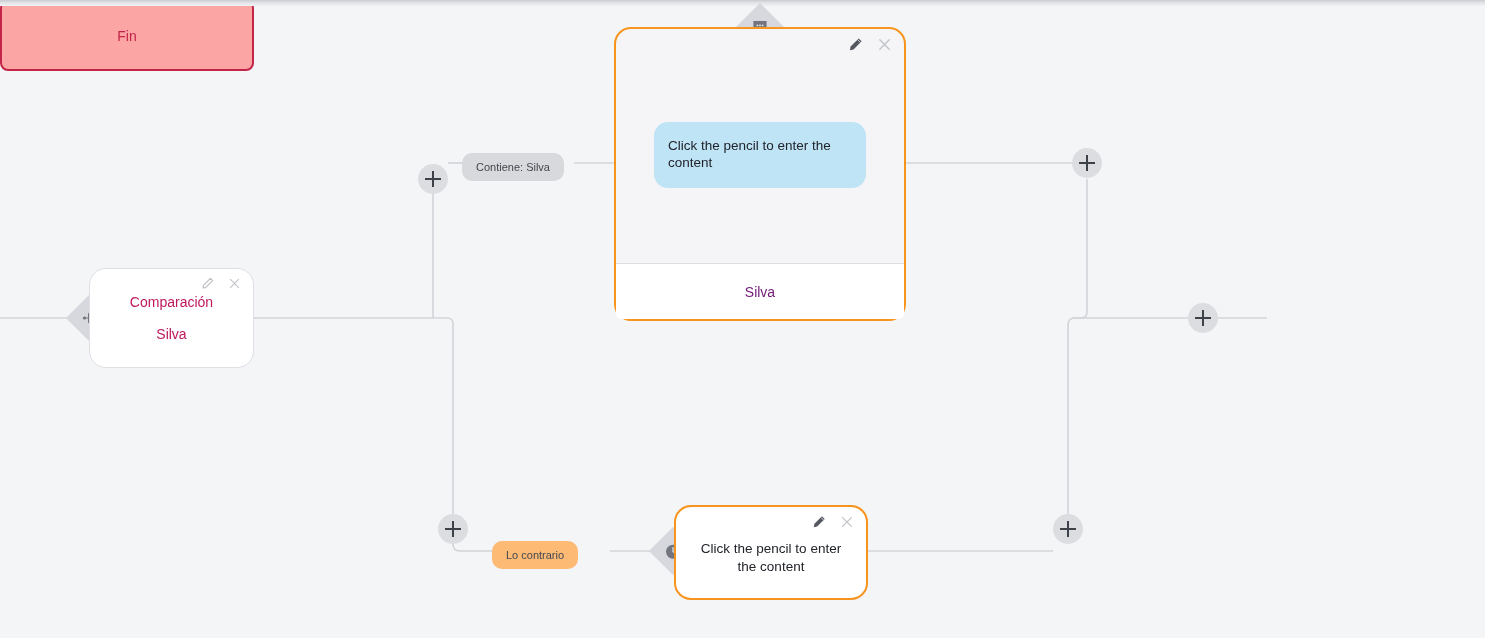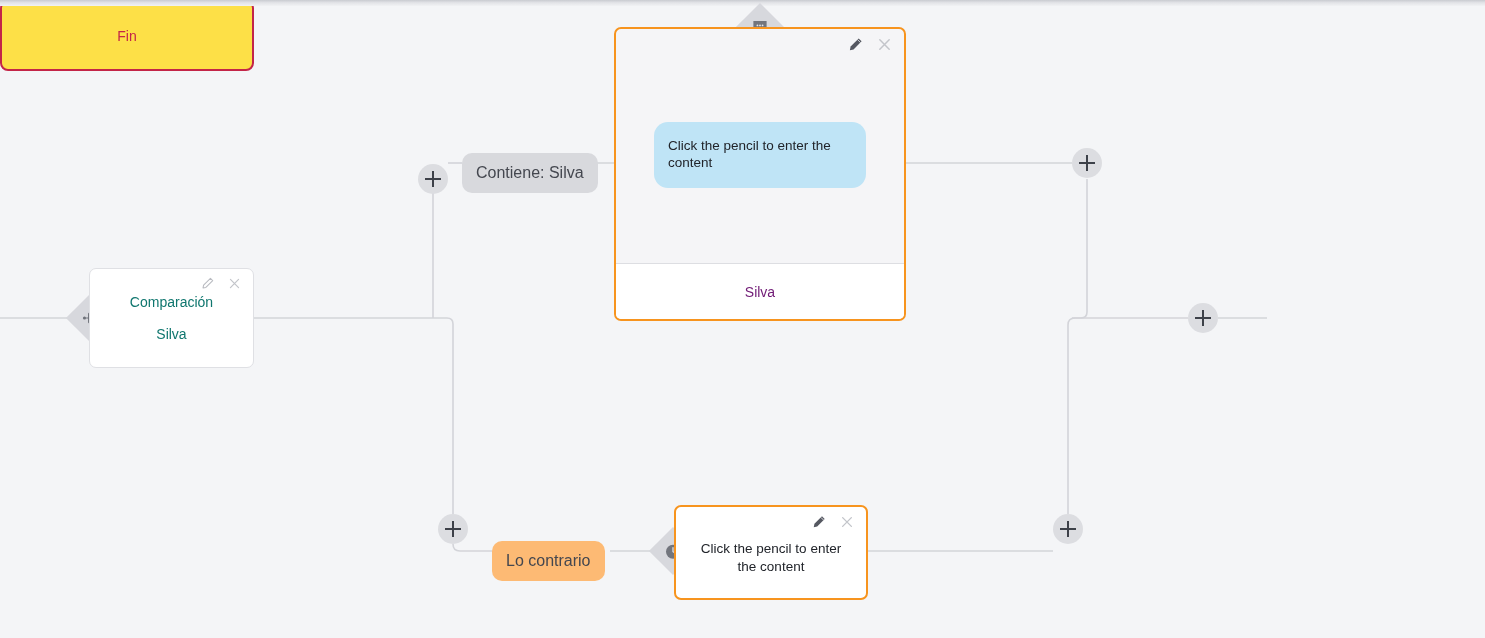--- a/index.html
+++ b/index.html
@@ -59,25 +59,25 @@
     height: 2px; width: 16px;
     margin-top: -1px;
   }
 
   
   .edge-label {
     position: absolute;
     height: 20px;
     line-height: 20px;
     border-radius: 10px;
-    font-size: 16px;
+    font-size: 11px;
     color: #44474f;
     text-align: right;
     white-space: nowrap;
-    padding: 10px 14px;
+    padding: 4px 14px;
     cursor: pointer;
   }
   .edge-label.grey { background: #d8d9dd; }
   .edge-label.white { background: #fdba74; }
 
   
   .diamond {
     position: absolute;
     width: 34px; height: 34px;
     background: #d7d8dd;
@@ -92,21 +92,21 @@
     display: flex;
     align-items: center;
     justify-content: center;
     line-height: 0;
   }
 
   
   .node {
     position: absolute;
     box-sizing: border-box;
-    border-radius: 7px;
+    border-radius: 17px;
     background: #ffffff;
   }
 
   .node-icons {
     position: absolute;
     top: 8px; right: 12px;
     display: flex;
     align-items: center;
     gap: 14px;
   }
@@ -120,21 +120,21 @@
   #node-comparacion {
     left: 89px; top: 268px;
     width: 165px; height: 100px;
     border: 1px solid #dfe0e4;
     display: flex;
     flex-direction: column;
     align-items: center;
     justify-content: center;
     gap: 16px;
     font-size: 14px;
-    color: #0f766e;
+    color: #be185d;
   }
 
   
   #node-message {
     left: 614px; top: 27px;
     width: 292px; height: 294px;
     border: 2px solid #f7941e;
     background: #f5f5f7;
     display: flex;
     flex-direction: column;
@@ -184,21 +184,21 @@
     color: #21242a;
     padding: 16px 16px 6px;
     box-sizing: border-box;
   }
 
   
   #node-fin {
     left: 1267px; top: 285px;
     width: 250px; height: 67px;
     border: 2px solid #c32548;
-    background: #fde047;
+    background: #fca5a5;
     border-radius: 8px;
     display: flex;
     align-items: center;
     justify-content: center;
     font-size: 14px;
     color: #c32548;
   }
 </style>
 </head>
 <body>

